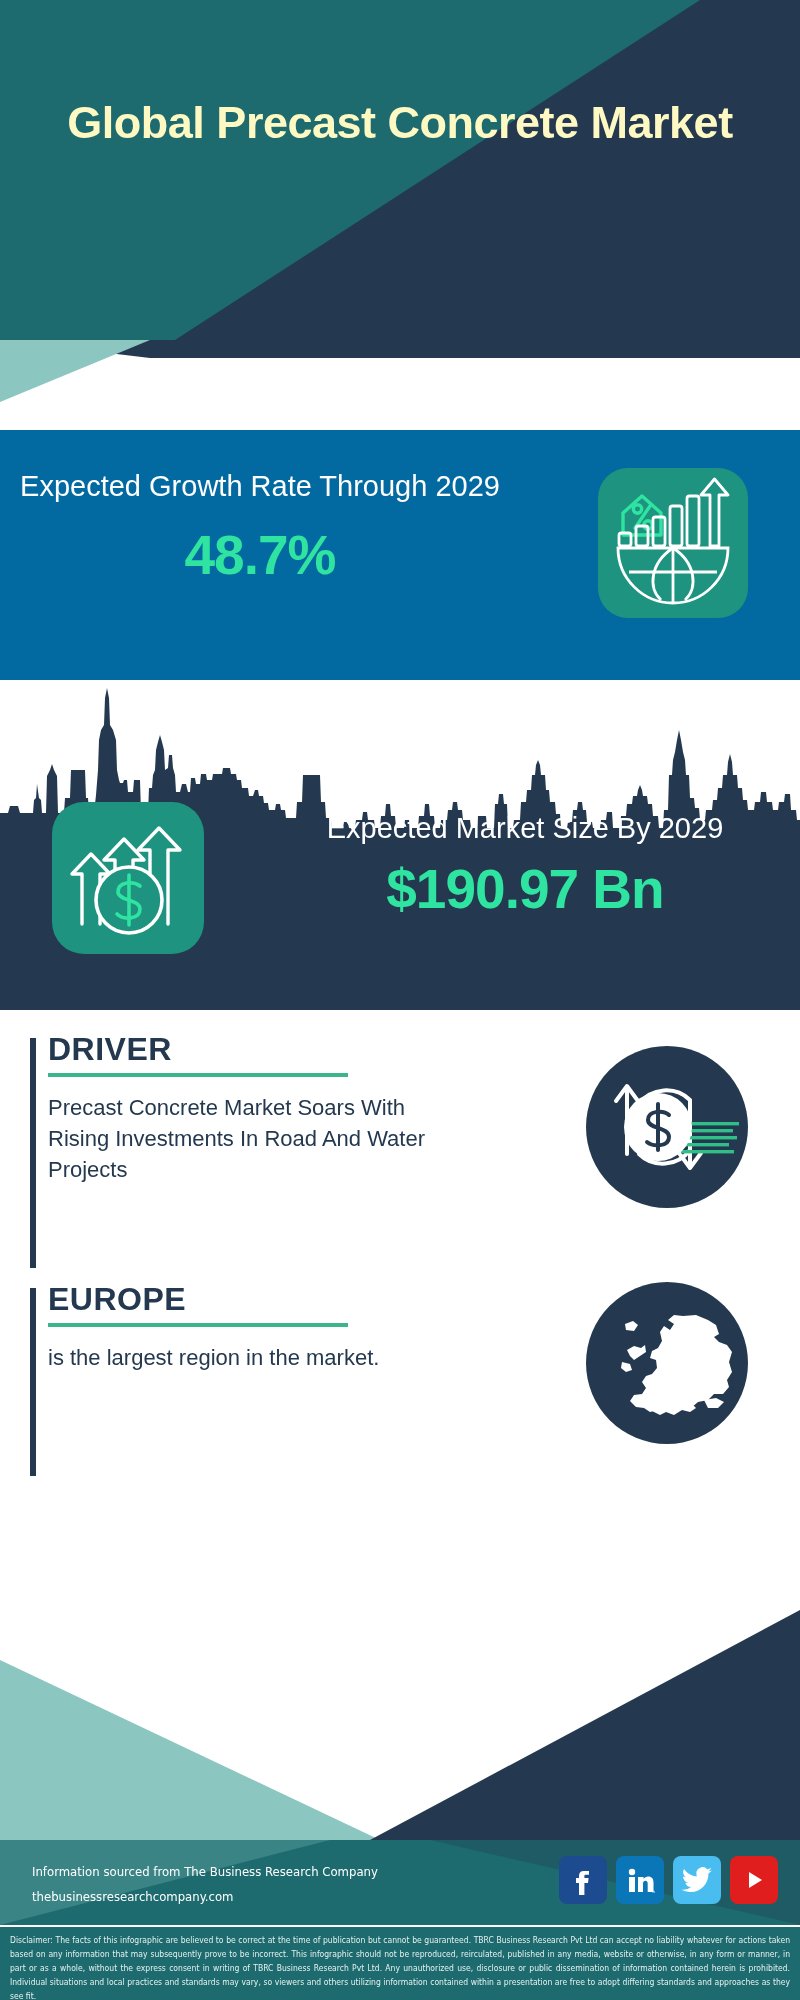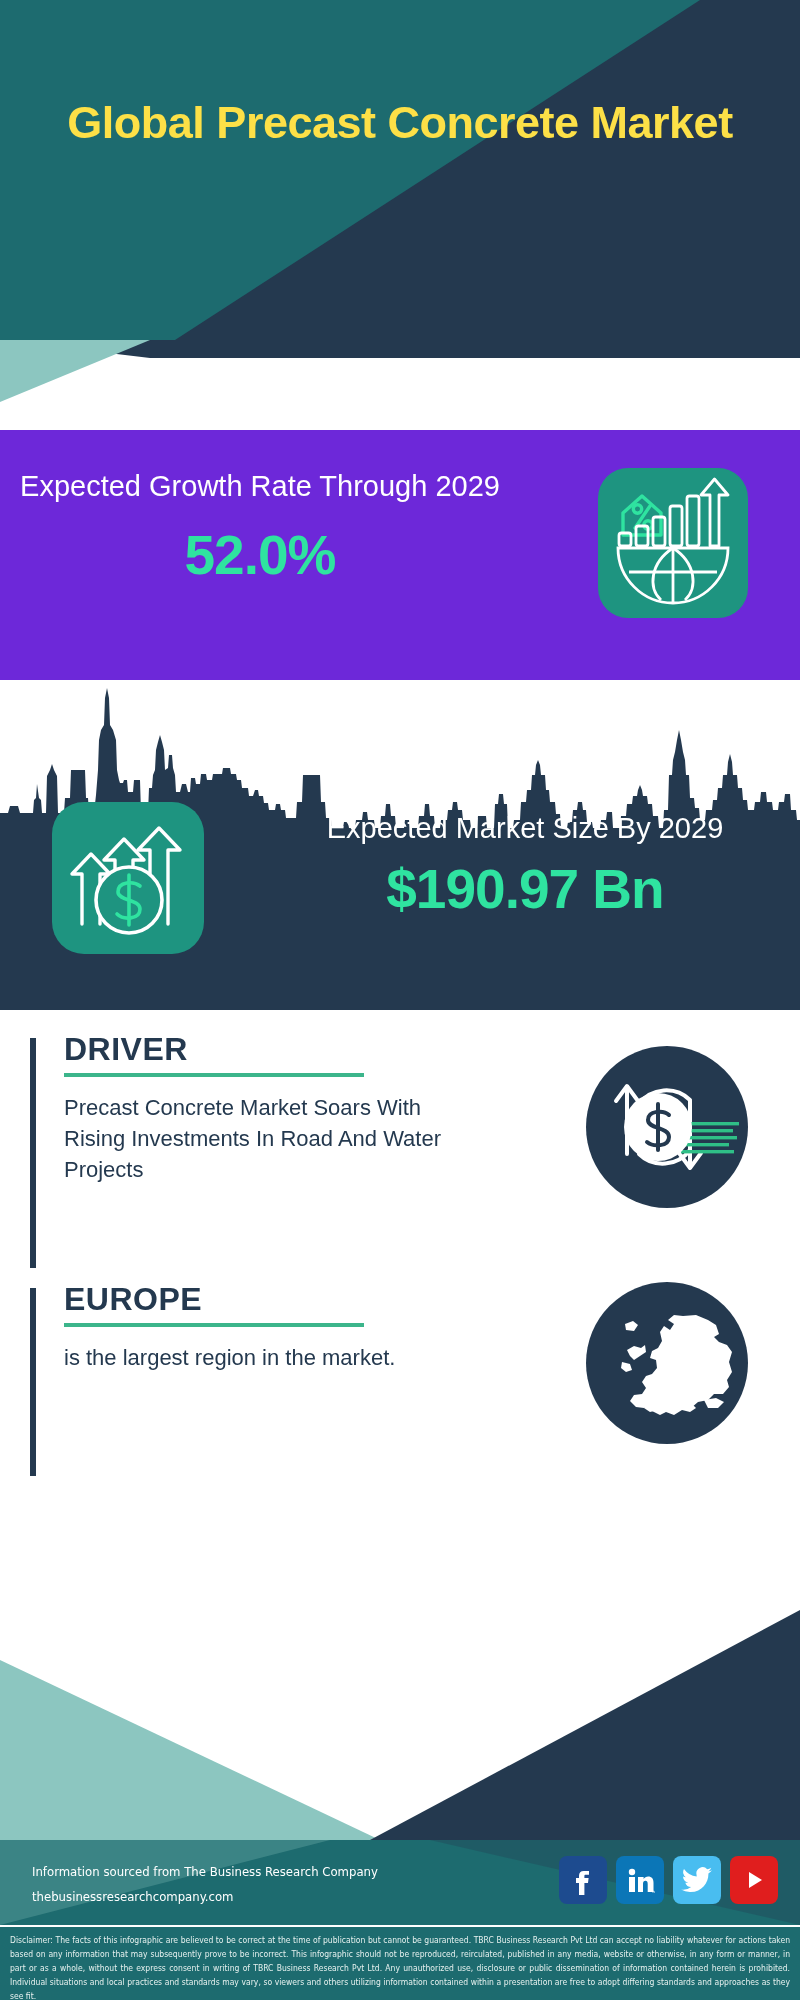--- a/index.html
+++ b/index.html
@@ -19,21 +19,21 @@
     background:#1d6b6f; overflow:hidden;
   }
   .header .diag-dark {
     position:absolute; inset:0;
     background:#24394f;
     clip-path: polygon(100% 0, 100% 100%, 175px 100%, 700px 0);
   }
   .header-title {
     position:absolute; top:98px; left:0; width:800px;
     text-align:center;
-    color:#fde047;
+    color:#fef9c3;
     font-size:45px; font-weight:bold; line-height:1.12;
     letter-spacing:-0.5px;
     z-index:3;
   }
 
   
   .gap-band {
     position:relative; width:800px; height:90px; background:#ffffff; overflow:hidden;
   }
   .gap-band .teal-tri {
@@ -43,21 +43,21 @@
   }
   .gap-band .dark-top {
     position:absolute; top:0; left:0; width:800px; height:18px;
     background:#24394f;
     clip-path: polygon(0 0, 800px 0, 800px 18px, 150px 18px);
   }
 
   
   .growth {
     position:relative; width:800px; height:250px;
-    background:#6d28d9; overflow:hidden;
+    background:#0369a1; overflow:hidden;
   }
   .growth-text {
     position:absolute; left:0; top:38px; width:520px; text-align:center;
     color:#ffffff;
   }
   .growth-label { font-size:29px; line-height:1.26; font-weight:normal; }
   .growth-value {
     margin-top:18px; font-size:55px; font-weight:bold; color:#2fe3a0; letter-spacing:-1px;
   }
   .growth-icon-box {
@@ -82,21 +82,21 @@
   }
   .size-label { font-size:29px; line-height:1.28; }
   .size-value { margin-top:10px; font-size:55px; font-weight:bold; color:#2fe3a0; letter-spacing:-1px; }
 
   
   .insights { position:relative; width:800px; height:580px; background:#ffffff; overflow:hidden; padding-top:22px; }
   .card { position:relative; width:800px; height:250px; }
   .card .bar {
     position:absolute; left:30px; top:6px; width:6px; height:230px; background:#24394f;
   }
-  .card .body { position:absolute; left:64px; top:0; width:400px; }
+  .card .body { position:absolute; left:48px; top:0; width:400px; }
   .card .title {
     font-size:32px; font-weight:bold; color:#24394f; letter-spacing:0.5px; line-height:1.1;
   }
   .card .rule { margin-top:6px; width:300px; height:4px; background:#3cb58b; }
   .card .desc {
     margin-top:16px; font-size:22px; font-weight:normal; color:#24394f; line-height:1.4;
   }
   .card .circle {
     position:absolute; right:52px; top:14px; width:162px; height:162px;
     border-radius:50%; background:#24394f; overflow:hidden;
@@ -160,21 +160,21 @@
   </div>
 
   <div class="gap-band">
     <div class="dark-top"></div>
     <div class="teal-tri"></div>
   </div>
 
   <div class="growth">
     <div class="growth-text">
       <div class="growth-label">Expected Growth Rate Through 2029</div>
-      <div class="growth-value">52.0%</div>
+      <div class="growth-value">48.7%</div>
     </div>
     <div class="growth-icon-box">
       <svg width="150" height="150" viewBox="0 0 150 150">
 
         <g fill="none" stroke="#2fe3a0" stroke-width="3.4" stroke-linejoin="round" stroke-linecap="round">
           <path d="M25 45 L44 28 L63 45 L63 67 L25 67 Z"></path>
           <line x1="37" y1="60" x2="52" y2="38"></line>
           <circle cx="39.5" cy="41" r="4.2"></circle>
           <circle cx="50" cy="57" r="4.2"></circle>
         </g>

